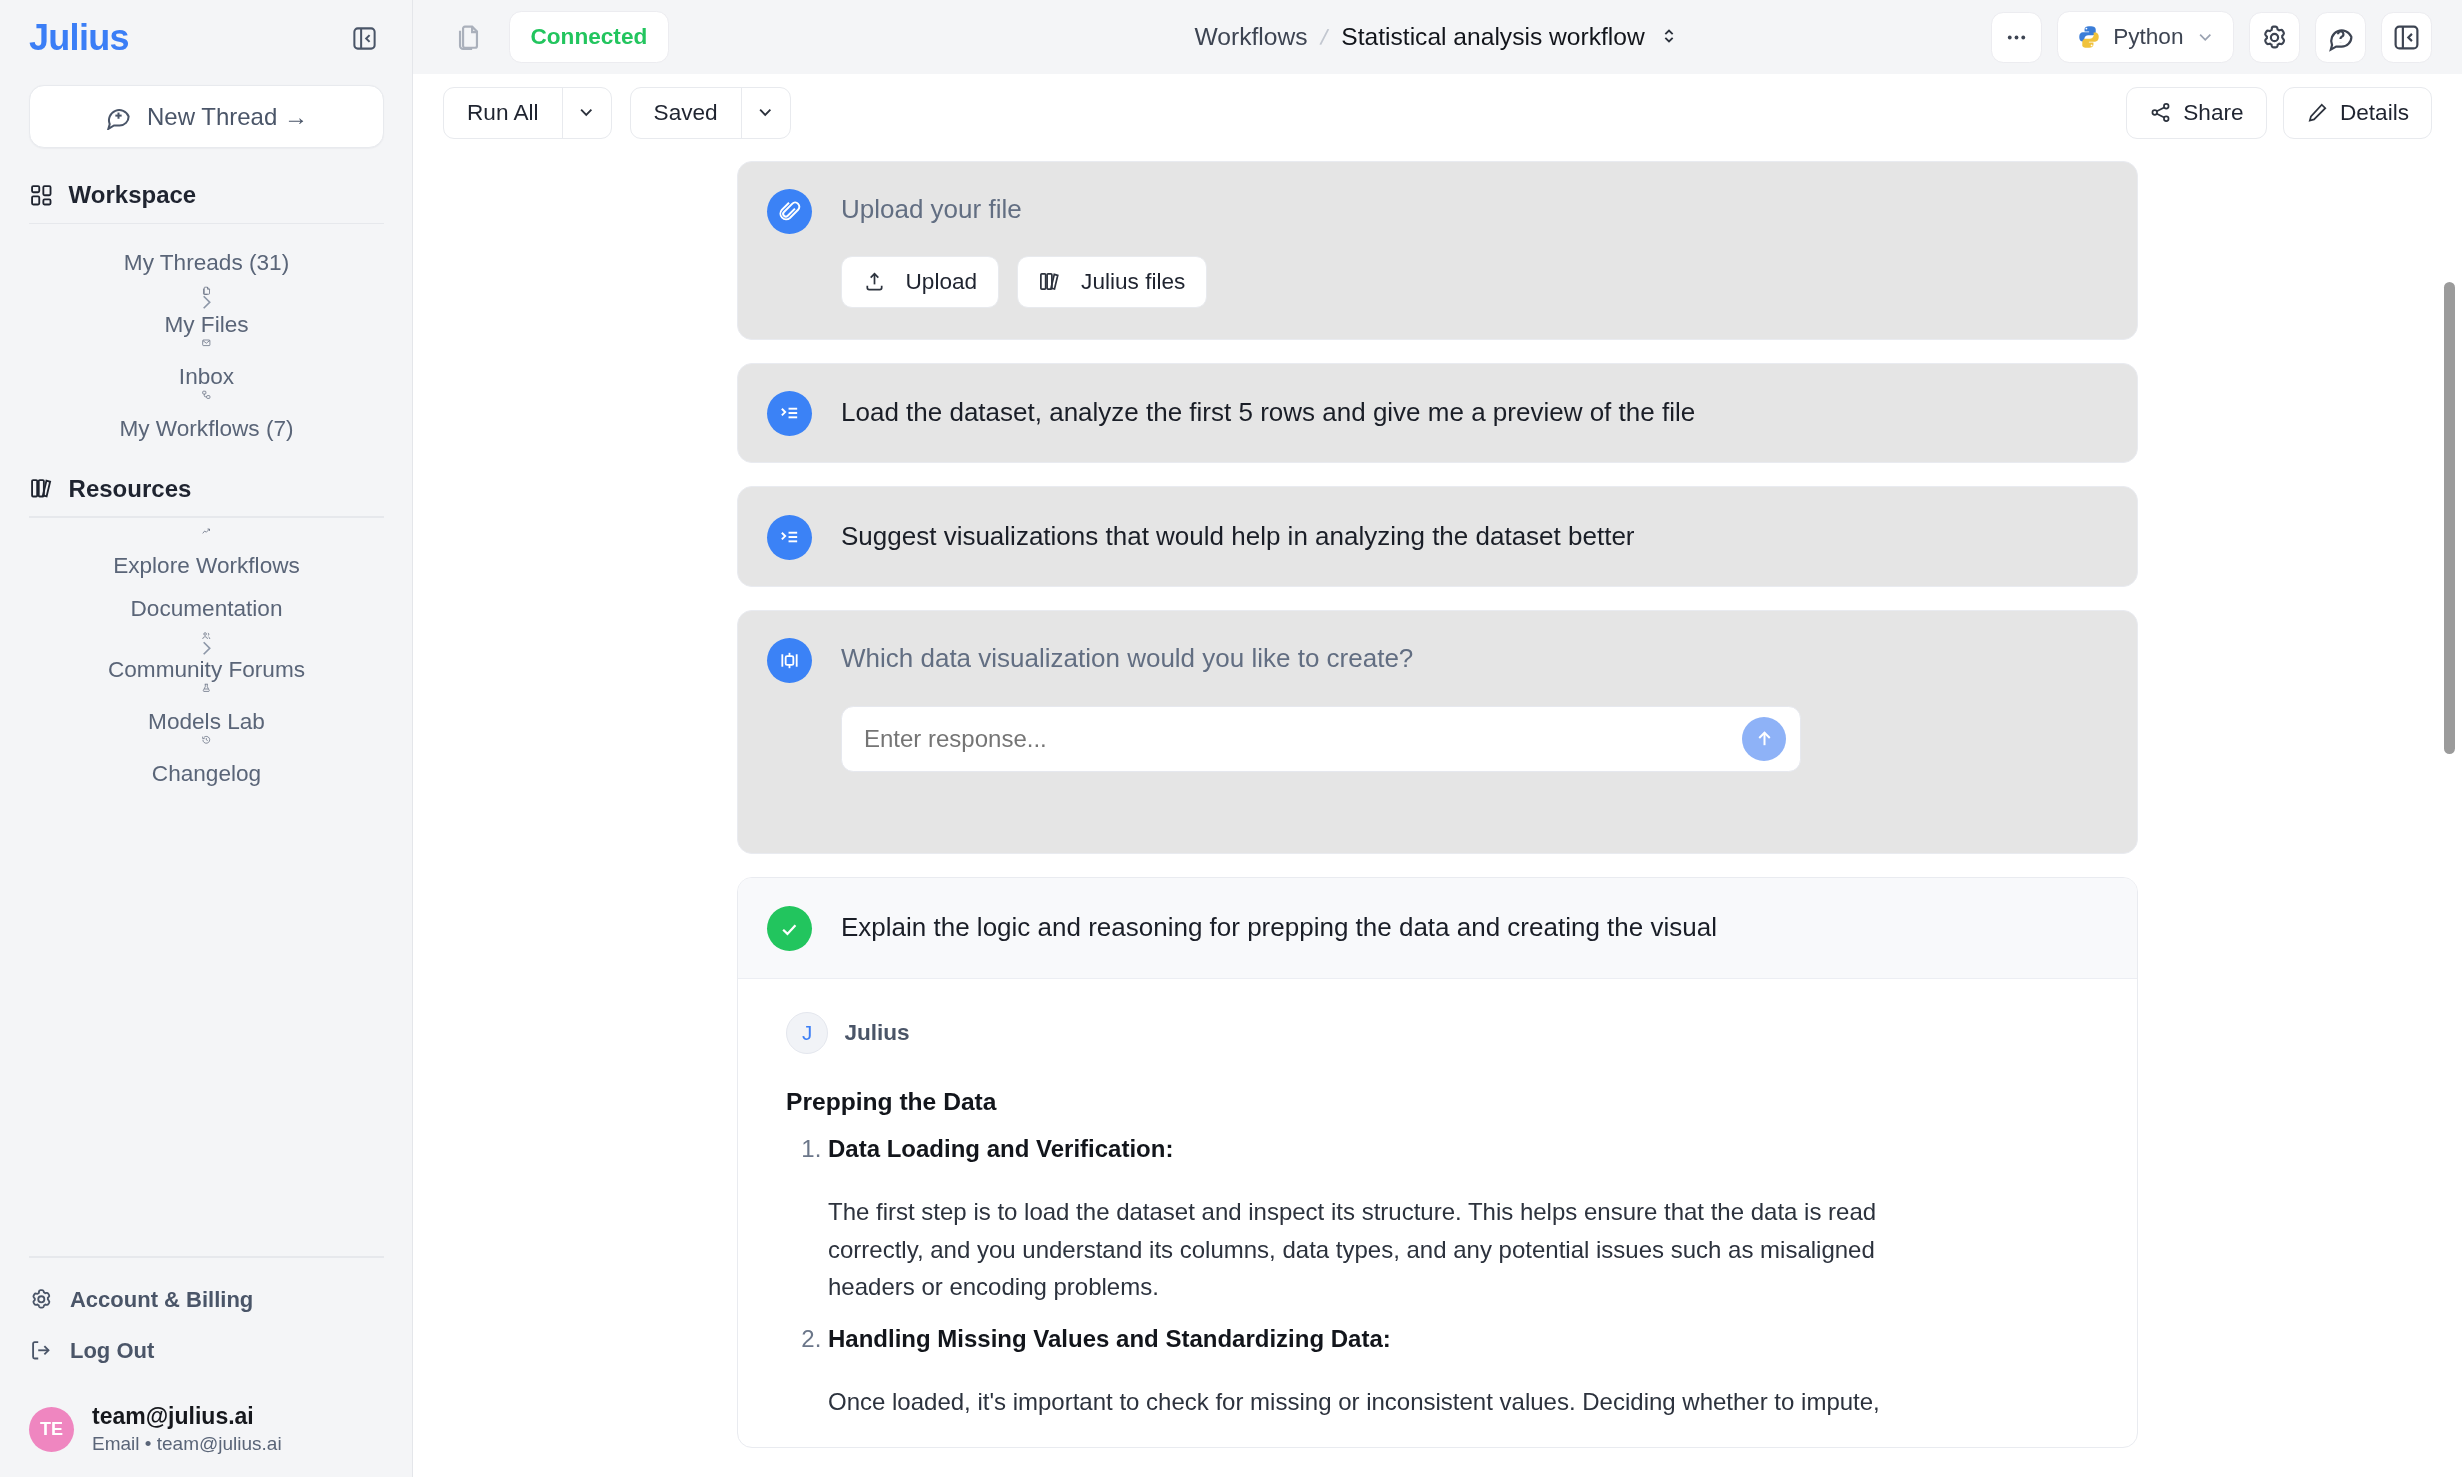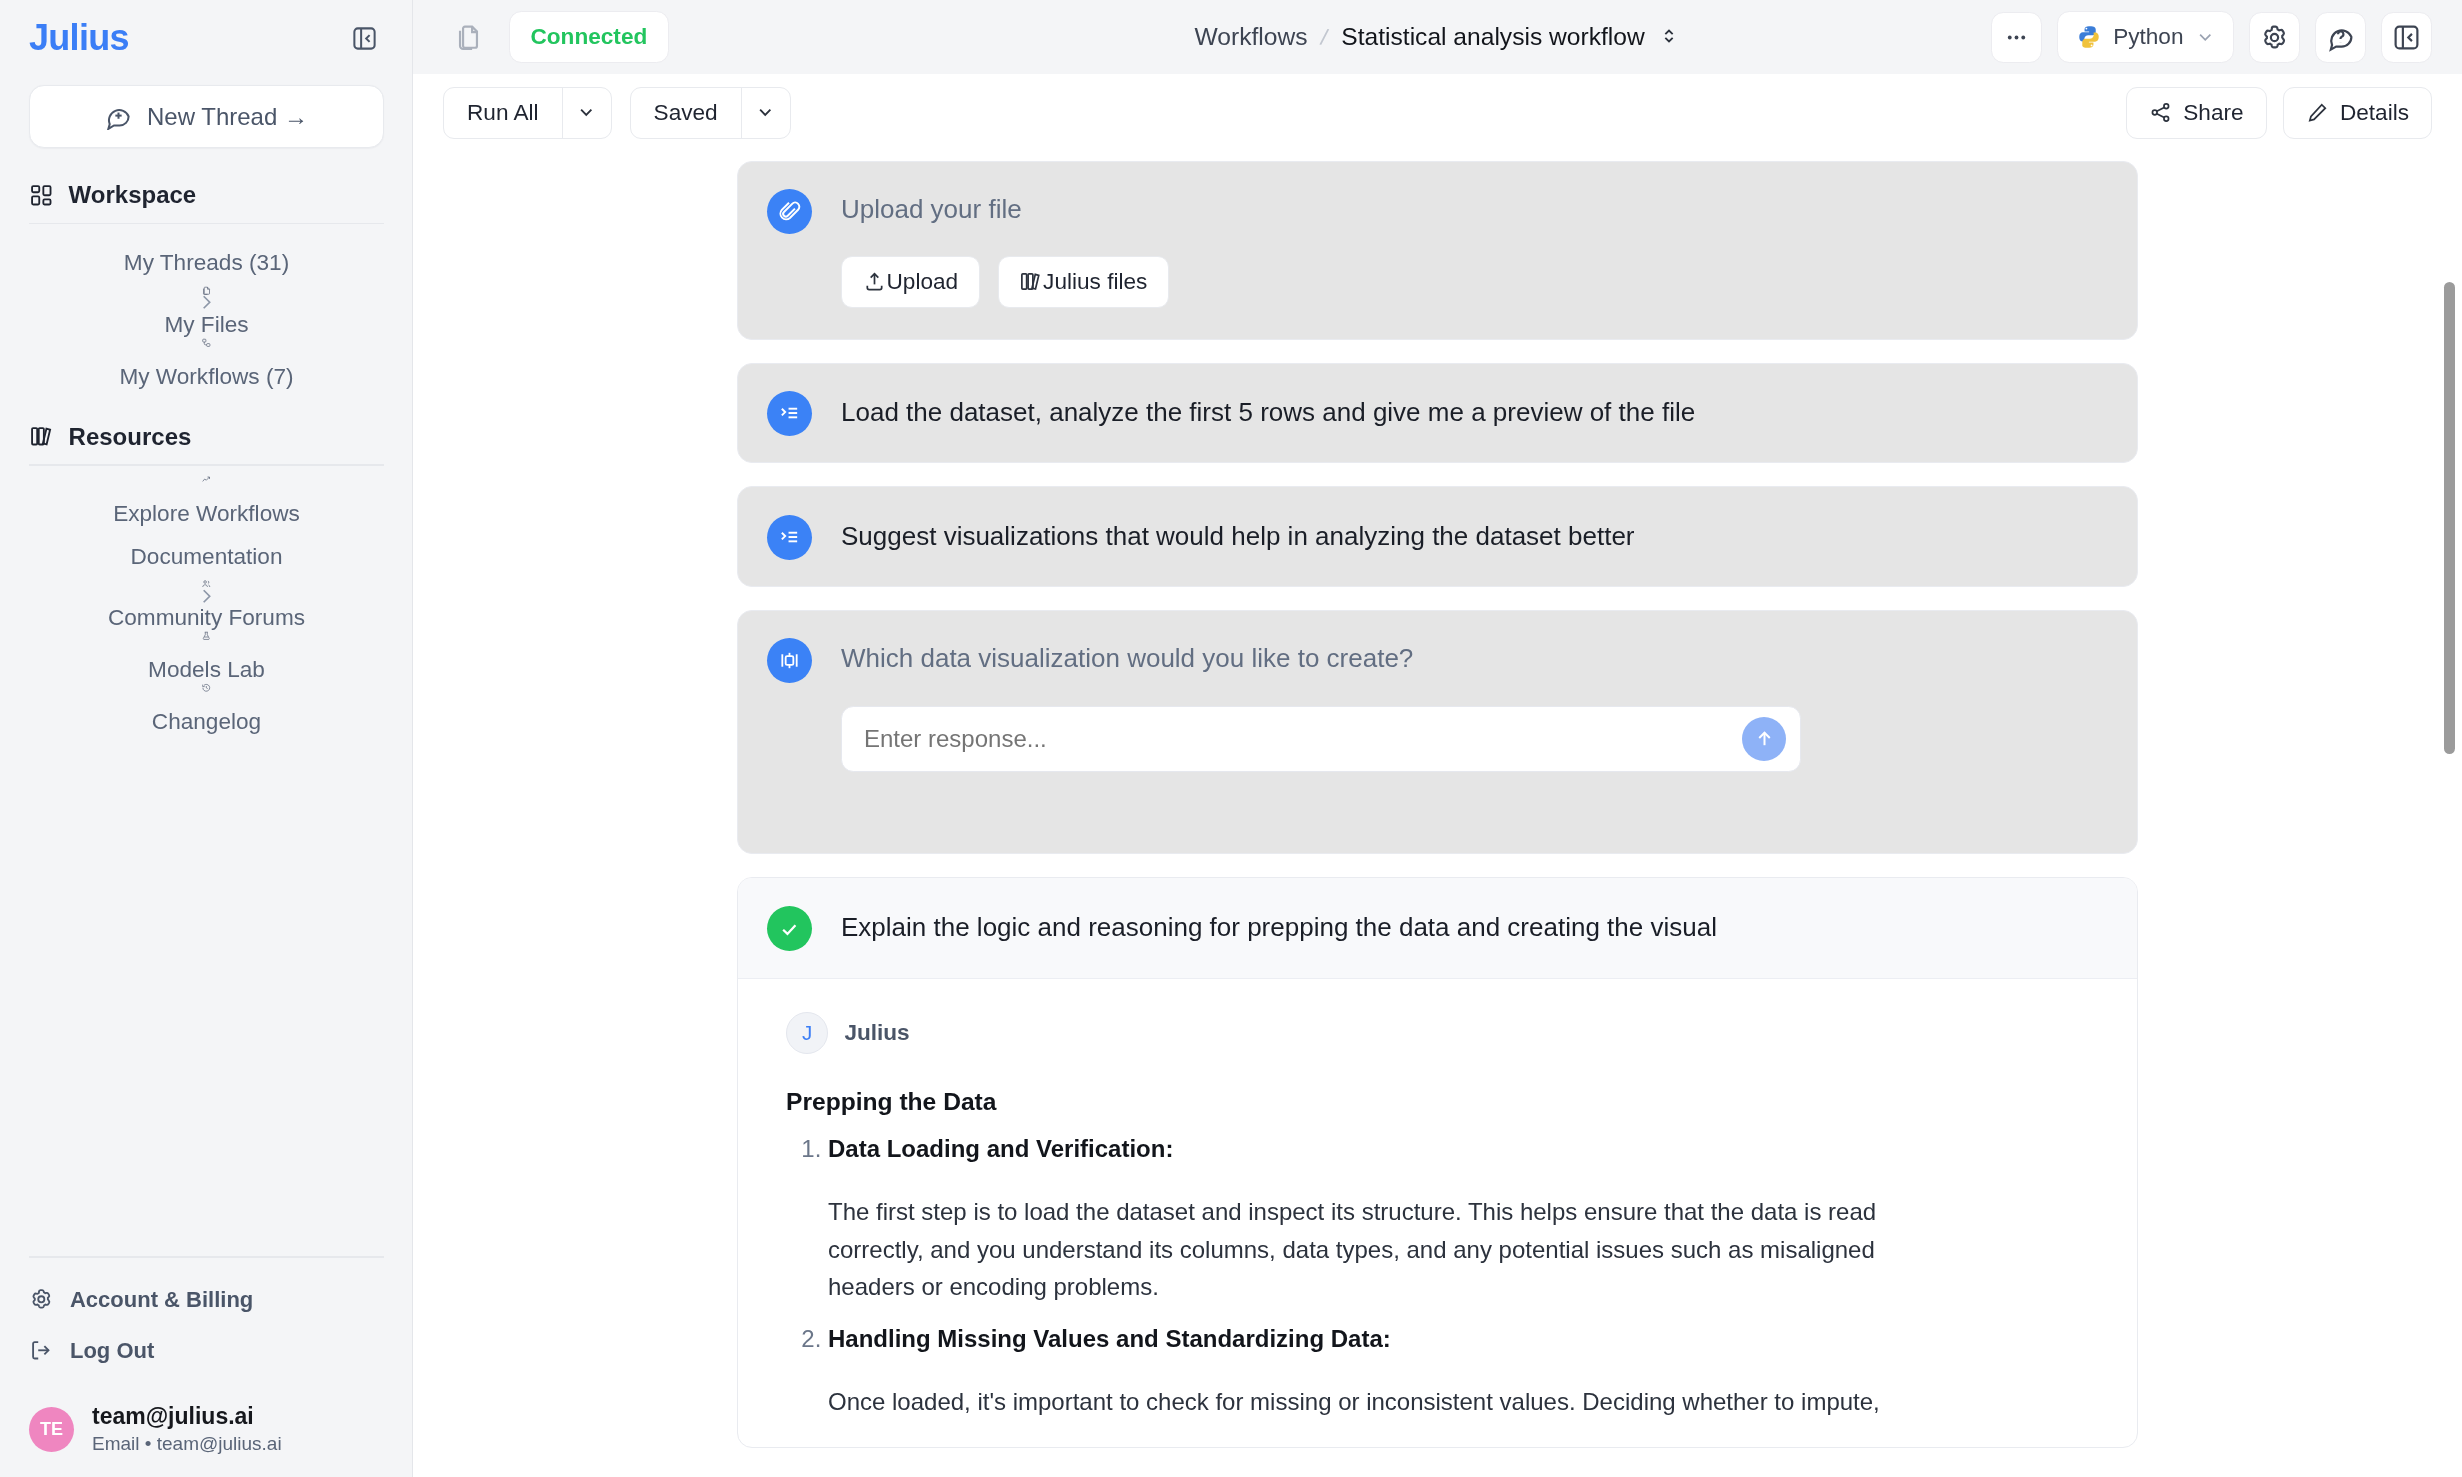--- a/index.html
+++ b/index.html
@@ -148,21 +148,21 @@
     flex: 0 0 45px; margin-top: 1.4px;
   }
   .badge.blue { background: #3b82f6; }
   .badge.green { background: #22c55e; }
   .card-body { flex: 1; padding-left: 29px; }
   .card-title-muted { font-size: 26px; color: #626e82; line-height: 1.3; padding-top: 5.5px; }
   .card-title-dark { font-size: 26px; color: #1a1e27; line-height: 1.35; padding-top: 5.5px; }
   .chipset { display: flex; gap: 18px; margin-top: 29px; }
   .chip {
     height: 52px; background: #ffffff; border: 1.4px solid #e8eaee; border-radius: 11px;
-    display: flex; align-items: center; gap: 1px; padding: 0 20.5px;
+    display: flex; align-items: center; gap: 20px; padding: 0 20.5px;
     font-size: 22.6px; color: #1f2430; cursor: pointer;
   }
   .upload-card .card-row { padding-bottom: 31px; }
 
   .response-wrap {
     margin-top: 30px; position: relative;
   }
   .response-input {
     width: 960px; height: 66px; background: #ffffff;
     border: 1.4px solid #e6e8ee; border-radius: 12.3px;
@@ -257,20 +257,27 @@
 
       <div class="sb-item">
         <svg width="24.6" height="24.6" viewBox="0 0 24 24" fill="none" stroke="#5a6578" stroke-width="1.8">
           <path d="M8 3h7l5 5v11a1.5 1.5 0 0 1-1.5 1.5h-10A1.5 1.5 0 0 1 7 19V4.5A1.5 1.5 0 0 1 8 3z"></path>
           <polyline points="15,3 15,8 20,8"></polyline>
             <path d="M5 6.5v13A1.5 1.5 0 0 0 6.5 21H15"></path>
         </svg>
         <span class="label">My Files</span>
       </div>
 
+      <div class="sb-item">
+        <svg width="24.6" height="24.6" viewBox="0 0 24 24" fill="none" stroke="#5a6578" stroke-width="1.8">
+          <rect x="3" y="5" width="18" height="14" rx="2"></rect>
+            <polyline points="3.6,6.5 12,13 20.4,6.5"></polyline>
+        </svg>
+        <span class="label">Inbox</span>
+      </div>
 
       <div class="sb-item">
         <svg width="24.6" height="24.6" viewBox="0 0 24 24" fill="none" stroke="#5a6578" stroke-width="1.8">
           <rect x="3" y="3" width="8" height="7" rx="2"></rect>
             <rect x="13" y="14" width="8" height="7" rx="2"></rect>
           <path d="M7 10v4a3 3 0 0 0 3 3h3"></path>
         </svg>
         <span class="label">My Workflows (7)</span>
       </div>
     </div>

